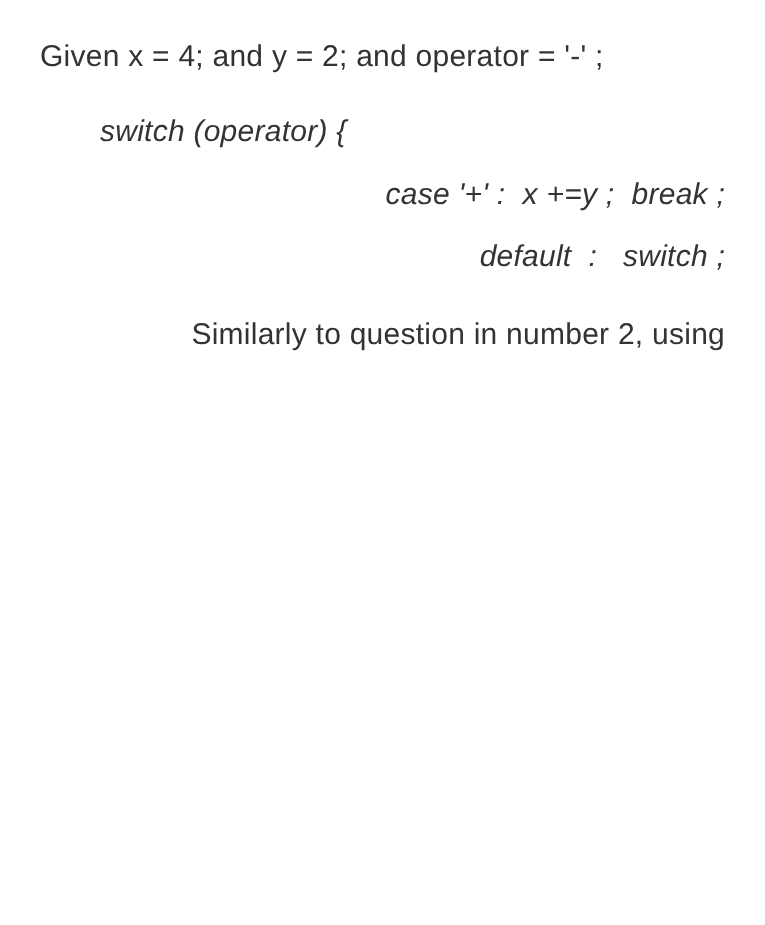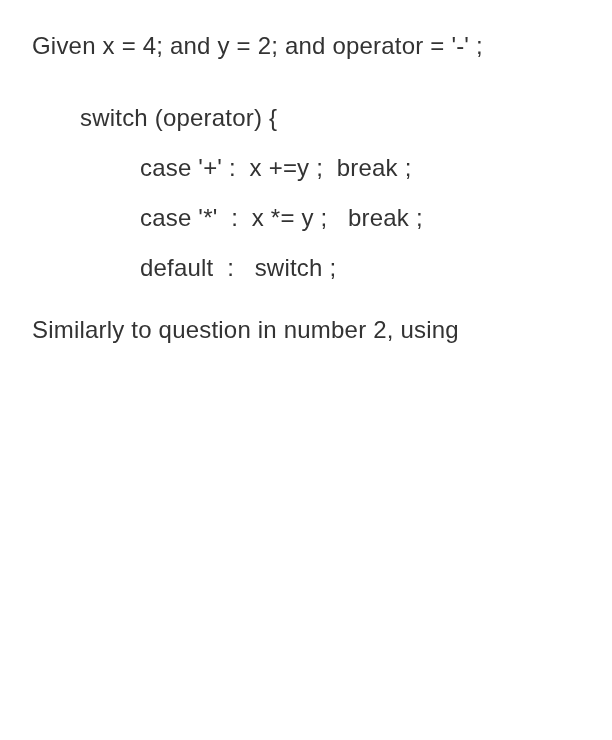--- a/index.html
+++ b/index.html
@@ -12,58 +12,60 @@
       height: 740px;
       background: #ffffff;
       font-family: Arial, Helvetica, sans-serif;
       font-size: 24px;
       color: #333333;
       padding: 28px 32px;
       line-height: 1.5;
       letter-spacing: 0.2px;
     }
     .question-intro {
-      margin-bottom: 36px;
+      margin-bottom: 24px;
     }
     .question-intro p {
       margin: 0;
     }
     .code-block {
       margin-bottom: 26px;
+      font-style: italic;
     }
     .code-line {
       display: block;
       white-space: pre;
       margin-bottom: 14px;
     }
     .indent-1 {
       padding-left: 48px;
     }
     .indent-2 {
       padding-left: 108px;
+      text-align: right;
     }
     .indent-left {
       padding-left: 12px;
     }
     .followup {
       margin-top: 4px;
     }
     .followup p {
       margin: 0;
+      text-align: right;
     }
   </style>
 </head>
 <body>
 
 <div class="question-intro">
   <p>Given x = 4; and y = 2; and operator = '-' ;</p>
 </div>
 
 <div class="code-block">
   <span class="code-line indent-1">switch (operator) {</span>
   <span class="code-line indent-2">case '+' :  x +=y ;  break ;</span>
-  <span class="code-line indent-2">case '*'  :  x *= y ;   break ;</span>
   <span class="code-line indent-2">default  :   switch ;</span>
 </div>
 
 <div class="followup">
   <p>Similarly to question in number 2, using</p>
 </div>
 
 </body></html>

